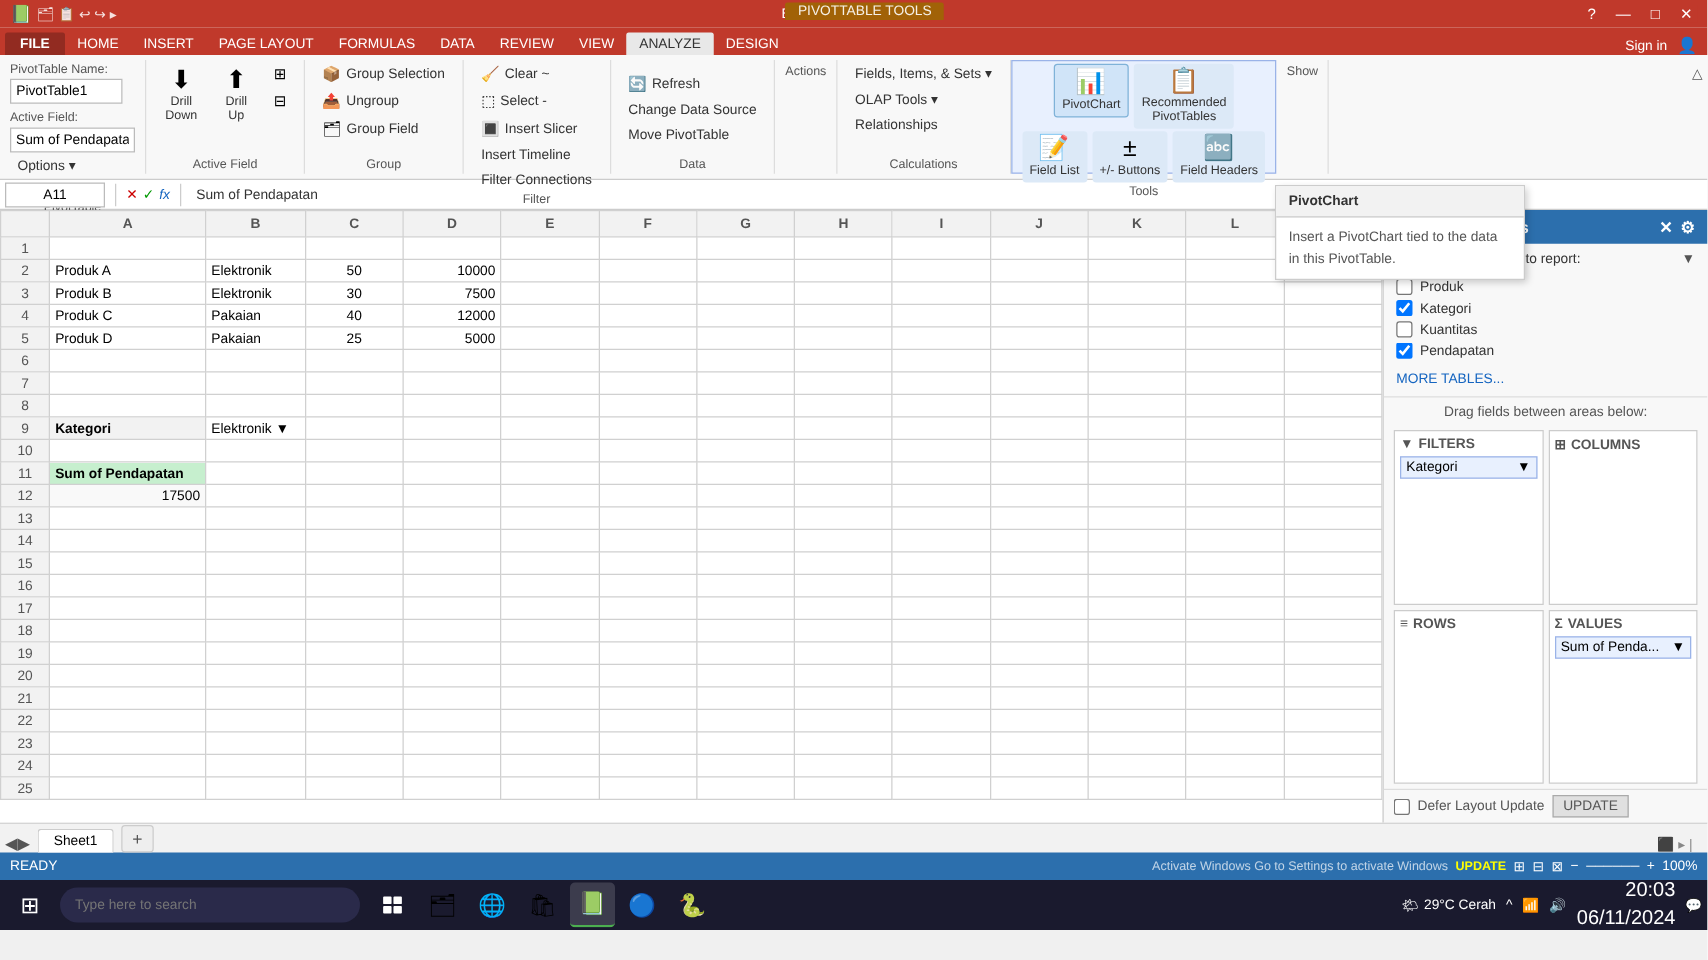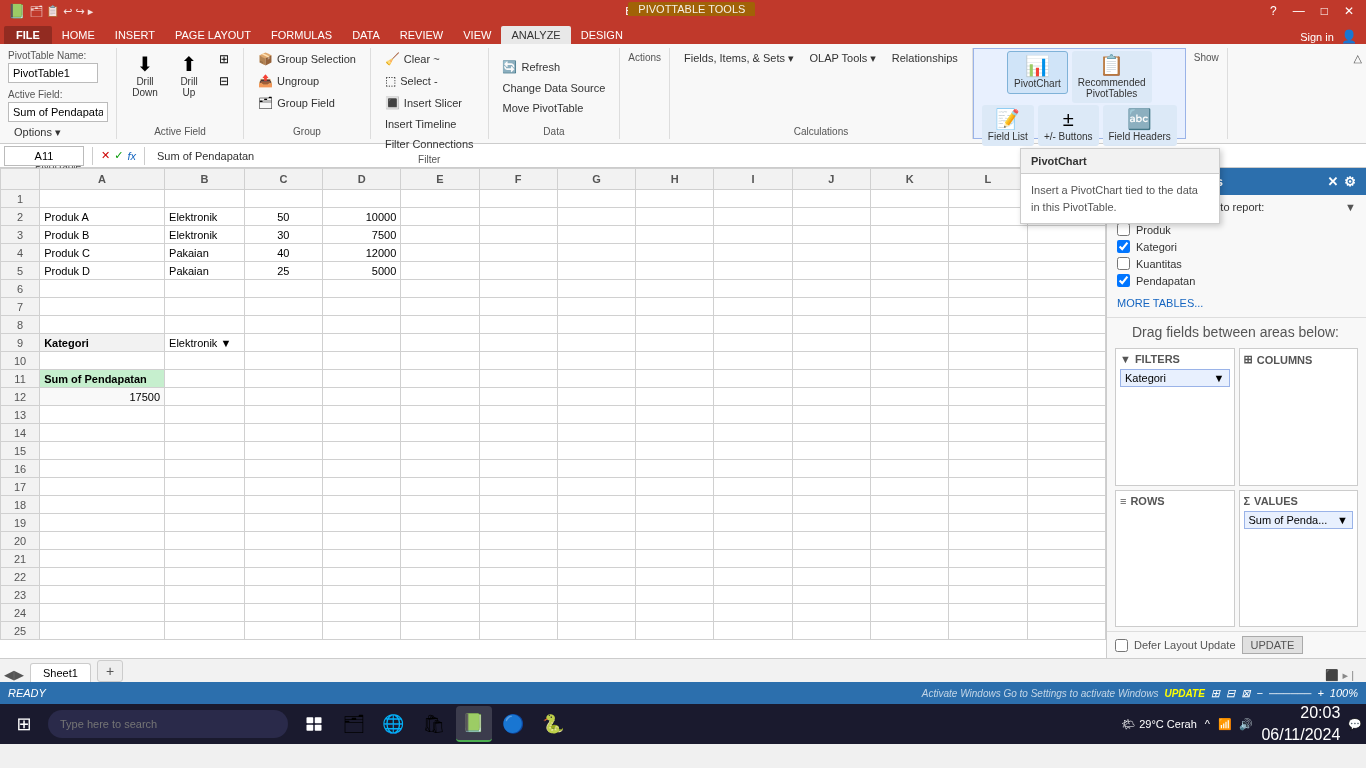--- a/index.html
+++ b/index.html
@@ -238,24 +238,25 @@
     }
     .pt-field-item input[type=checkbox] { width: 13px; height: 13px; }
     .pt-field-label { font-size: 11px; color: #333; }
     .pt-more-tables {
       padding: 4px 10px 8px;
       color: #1565c0;
       cursor: pointer;
       font-size: 11px;
     }
     .pt-drag-area {
-      padding: 6px 25px 4px;
+      padding: 6px 6px 4px;
       color: #555;
-      font-size: 14px;
+      font-size: 11px;
       border-top: 1px solid #ddd;
+      text-align: center;
     }
     .pt-areas {
       display: grid;
       grid-template-columns: 1fr 1fr;
       gap: 4px;
       padding: 4px 8px 4px;
       flex: 1;
     }
     .pt-area {
       border: 1px solid #ccc;
@@ -330,21 +331,20 @@
     
     .status-bar {
       height: 22px;
       background: #2c6fad;
       display: flex;
       align-items: center;
       justify-content: space-between;
       padding: 0 8px;
       color: white;
       font-size: 11px;
-      font-style: italic;
     }
     .status-right { display: flex; align-items: center; gap: 6px; }
 
     
     .taskbar {
       height: 40px;
       background: #1a1a2e;
       display: flex;
       align-items: center;
       padding: 0 4px;
@@ -549,21 +549,21 @@
       </div>
     </div>
     <div class="ribbon-group-label">Data</div>
   </div>
 
   <div class="ribbon-group">
     <div class="ribbon-group-label">Actions</div>
   </div>
 
   <div class="ribbon-group">
-    <div class="ribbon-group-content" style="flex-direction:row; justify-content:flex-start;">
+    <div class="ribbon-group-content" style="flex-direction:column; justify-content:flex-start;">
       <div class="ribbon-btn-small">
         <span class="label">Fields, Items, &amp; Sets ▾</span>
       </div>
       <div class="ribbon-btn-small">
         <span class="label">OLAP Tools ▾</span>
       </div>
       <div class="ribbon-btn-small">
         <span class="label">Relationships</span>
       </div>
     </div>

